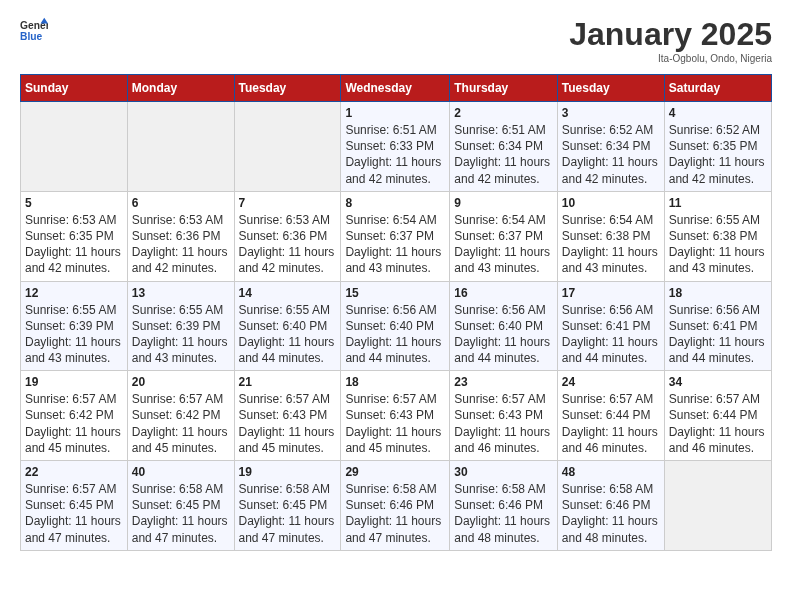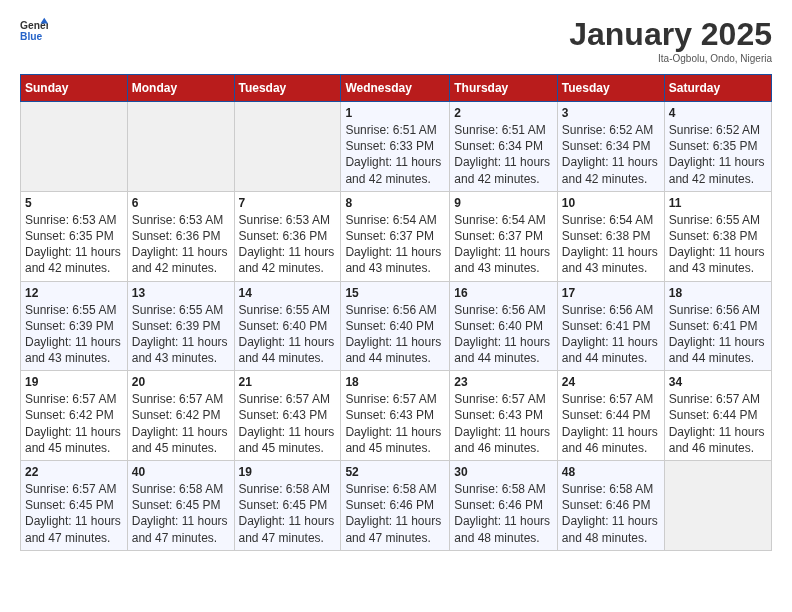--- a/index.html
+++ b/index.html
@@ -171,21 +171,21 @@
         <td><span class="day-num">34</span>
         <span class="day-detail">Sunrise: 6:57 AM<br>Sunset: 6:44 PM<br>Daylight: 11 hours and 46 minutes.</span></td>
       </tr>
       <tr>
         <td><span class="day-num">22</span>
         <span class="day-detail">Sunrise: 6:57 AM<br>Sunset: 6:45 PM<br>Daylight: 11 hours and 47 minutes.</span></td>
         <td><span class="day-num">40</span>
         <span class="day-detail">Sunrise: 6:58 AM<br>Sunset: 6:45 PM<br>Daylight: 11 hours and 47 minutes.</span></td>
         <td><span class="day-num">19</span>
         <span class="day-detail">Sunrise: 6:58 AM<br>Sunset: 6:45 PM<br>Daylight: 11 hours and 47 minutes.</span></td>
-        <td><span class="day-num">52</span>
+        <td><span class="day-num">29</span>
         <span class="day-detail">Sunrise: 6:58 AM<br>Sunset: 6:46 PM<br>Daylight: 11 hours and 47 minutes.</span></td>
         <td><span class="day-num">30</span>
         <span class="day-detail">Sunrise: 6:58 AM<br>Sunset: 6:46 PM<br>Daylight: 11 hours and 48 minutes.</span></td>
         <td><span class="day-num">48</span>
         <span class="day-detail">Sunrise: 6:58 AM<br>Sunset: 6:46 PM<br>Daylight: 11 hours and 48 minutes.</span></td>
         <td class="empty-cell"></td>
       </tr>
     </tbody>
 </table>
 

